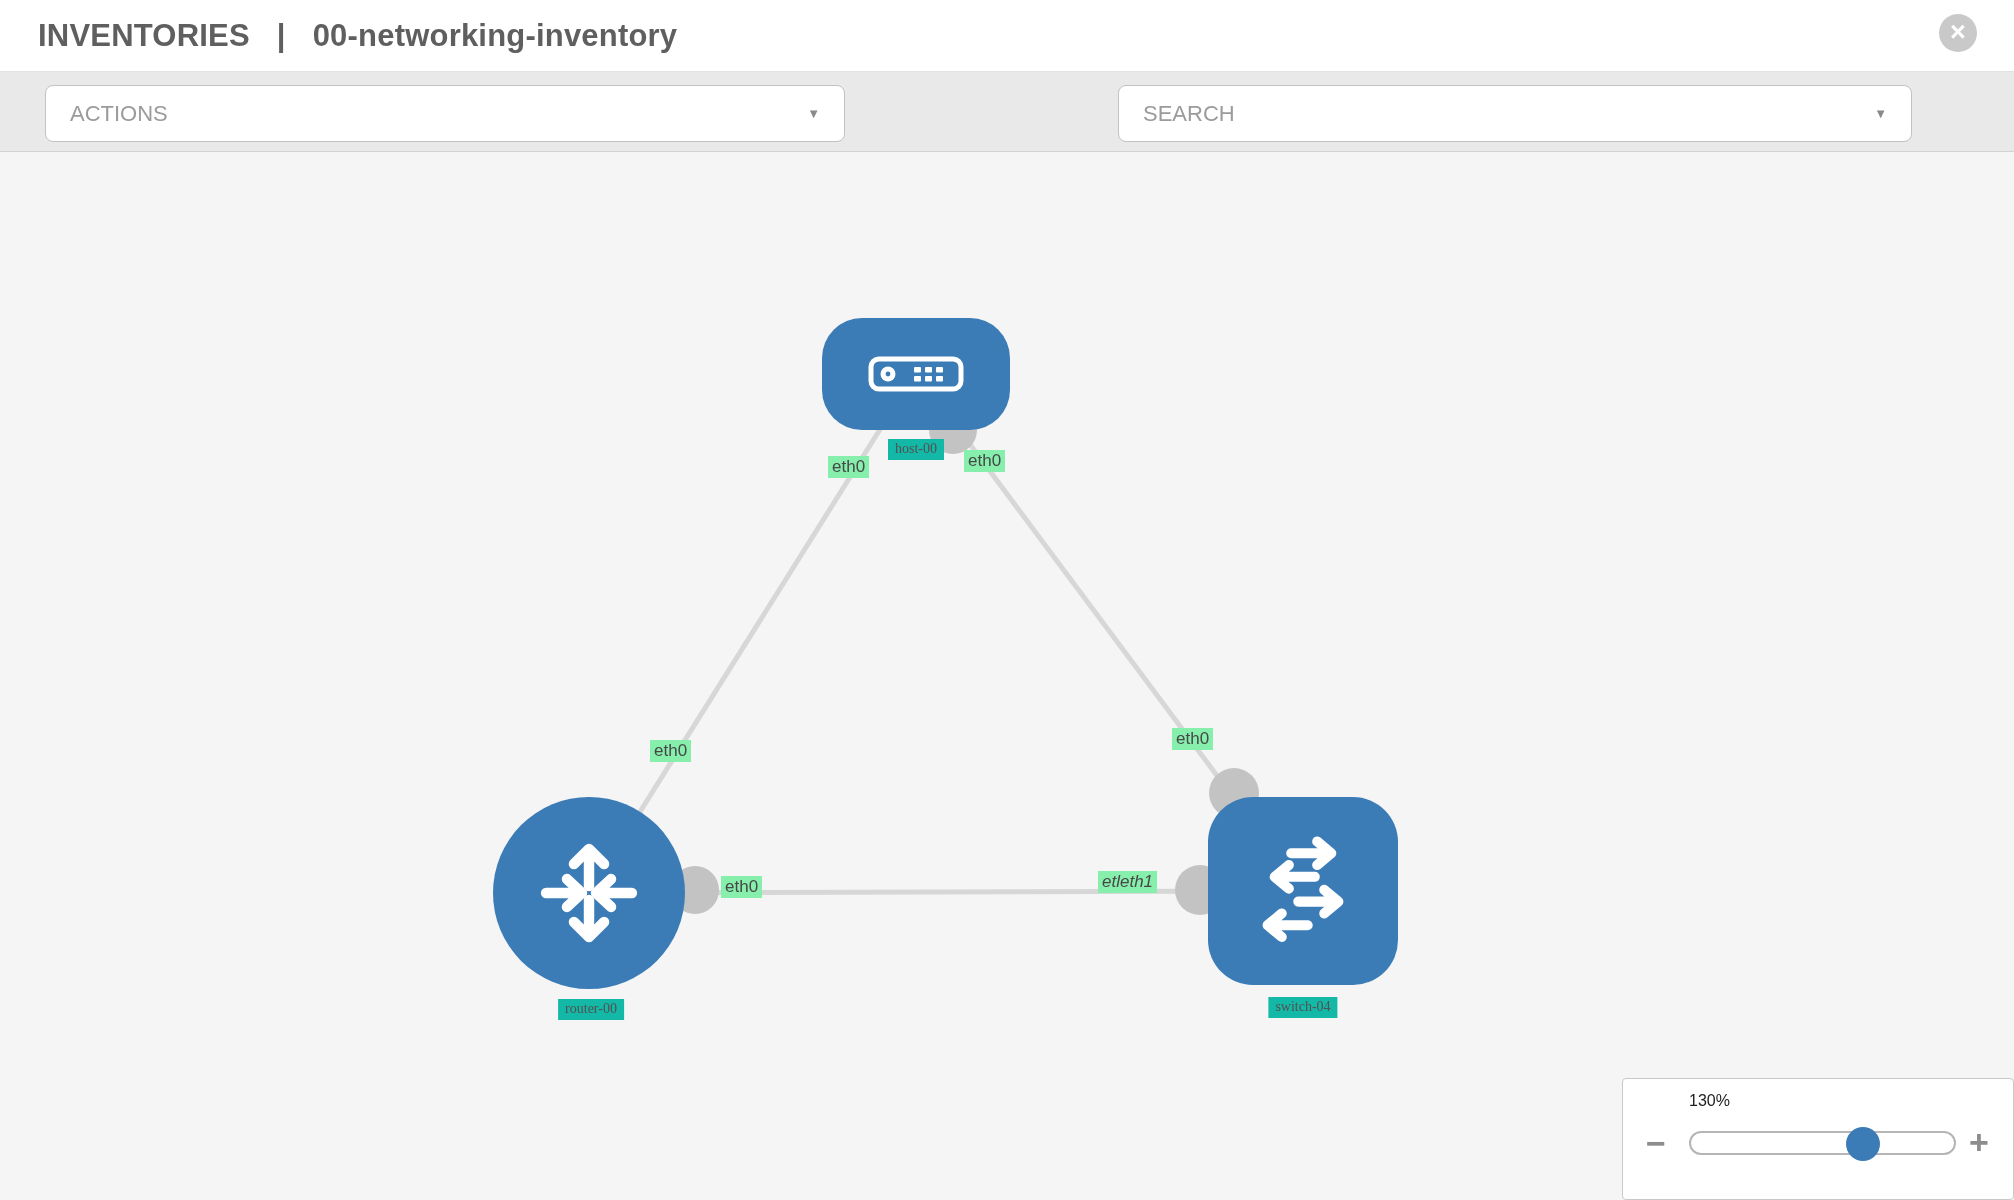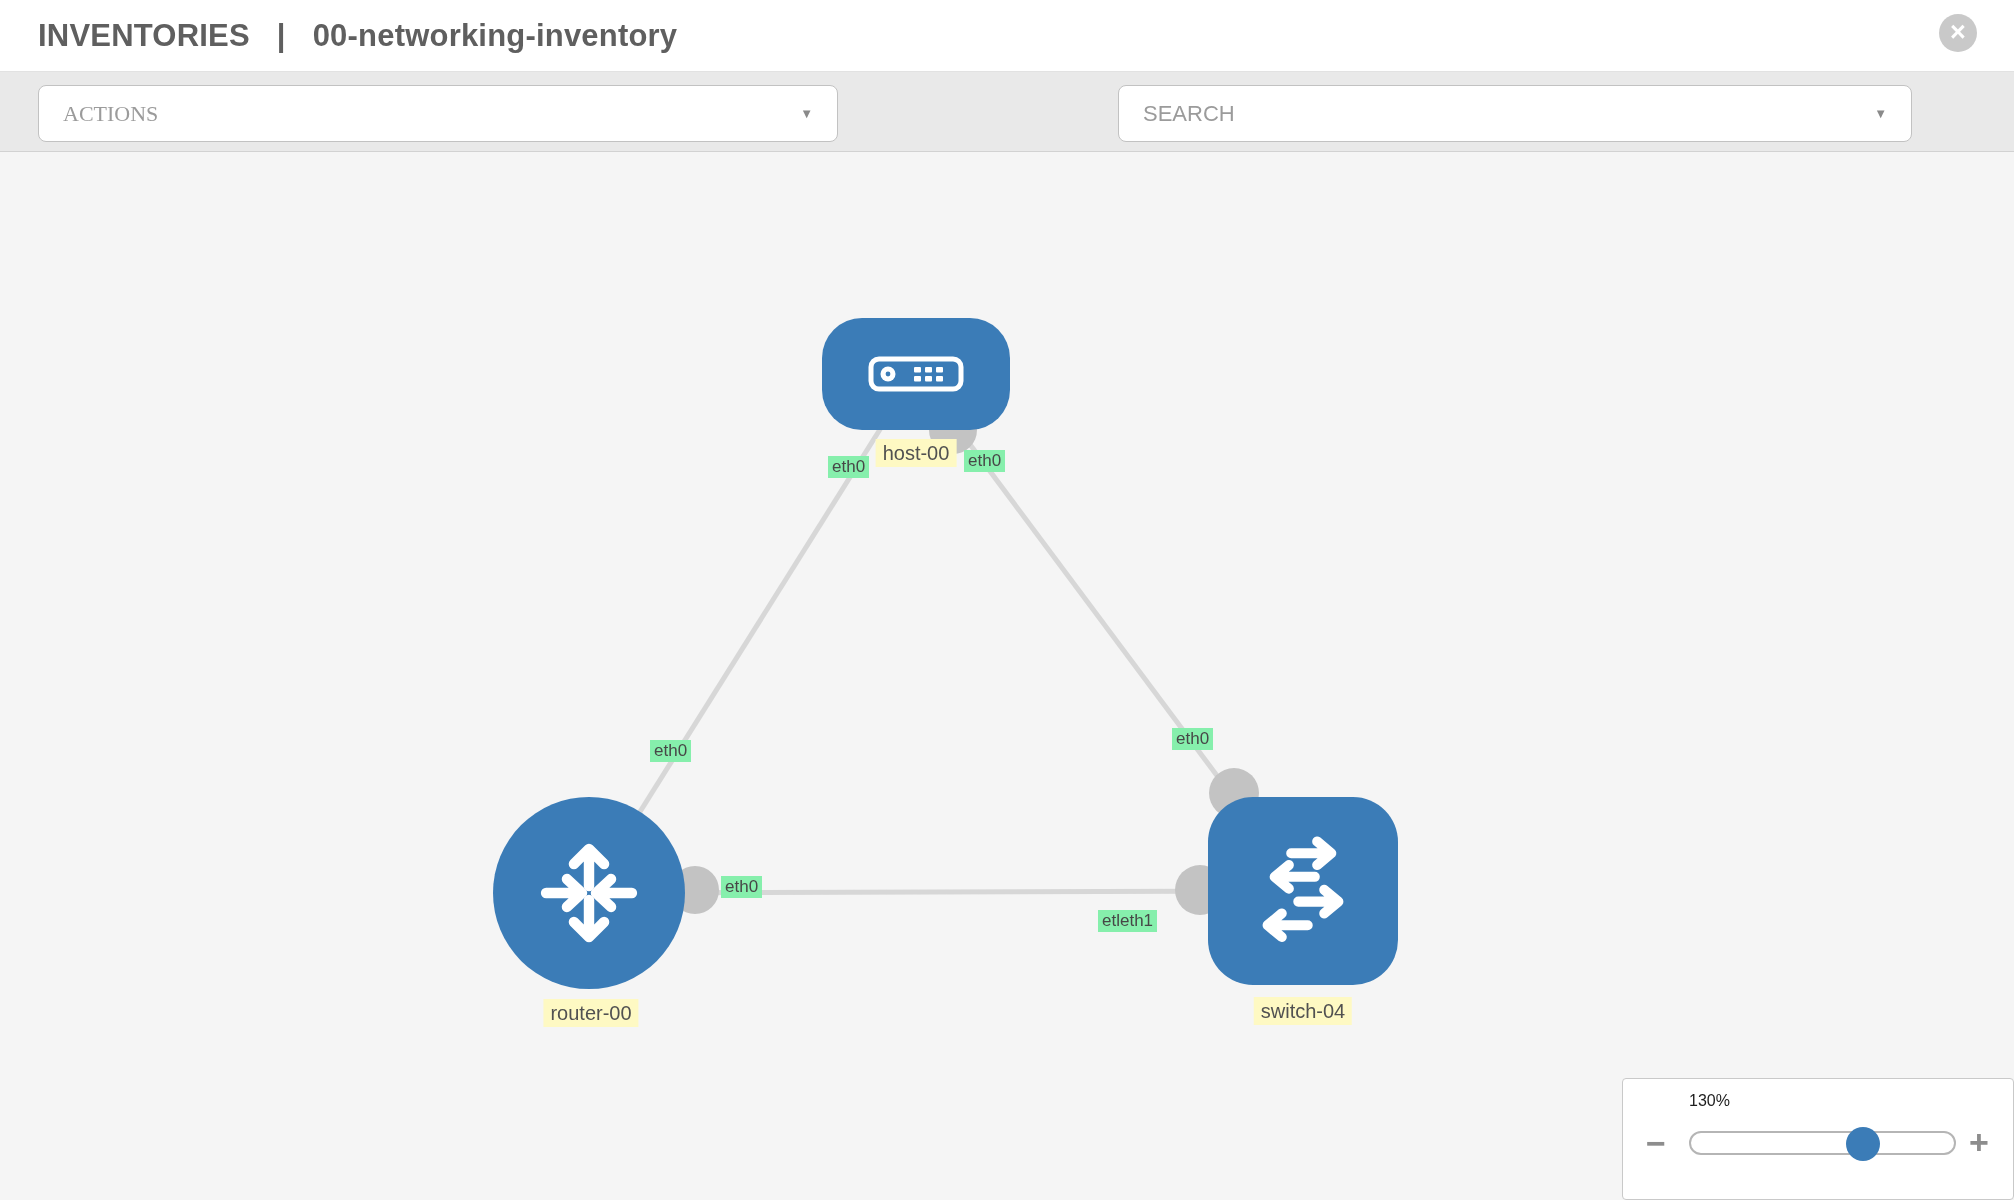--- a/index.html
+++ b/index.html
@@ -25,22 +25,22 @@
     justify-content:center;cursor:pointer;background:transparent;border:none;padding:0;}
 
   
   .edge-layer{position:absolute;left:0;top:0;z-index:1;}
   .node{position:absolute;background:#3b7cb7;display:flex;align-items:center;justify-content:center;
     cursor:pointer;z-index:5;}
   .node-host{left:822px;top:318px;width:188px;height:112px;border-radius:40px;}
   .node-router{left:493px;top:797px;width:192px;height:192px;border-radius:50%;}
   .node-switch{left:1208px;top:797px;width:190px;height:188px;border-radius:45px;}
 
-  .node-label{position:absolute;transform:translateX(-50%);background:#fef9c3;color:#515151;
-    font-size:20px;line-height:1.2;padding:2px 7px;white-space:nowrap;z-index:8;}
+  .node-label{position:absolute;transform:translateX(-50%);background:#14b8a6;color:#515151;
+    font-size:14px;line-height:1.2;padding:2px 7px;white-space:nowrap;z-index:8;font-family:Liberation Serif, serif;}
   .plabel{position:absolute;background:#86efac;color:#474747;font-size:17px;line-height:1.2;
     padding:1px 4px;white-space:nowrap;z-index:7;}
 
   
   .zoom-panel{position:absolute;left:1622px;top:1078px;width:392px;height:122px;background:#ffffff;
     border:1px solid #c9c9c9;border-radius:4px;z-index:30;box-sizing:border-box;}
   .zoom-value{position:absolute;left:1689px;top:1092px;width:267px;
     font-size:16px;color:#1d1d1d;z-index:31;}
   .zoom-minus,.zoom-plus{position:absolute;font-size:34px;font-weight:bold;color:#8d8d8d;
     z-index:31;cursor:pointer;line-height:30px;background:transparent;border:none;padding:0;}
@@ -110,42 +110,42 @@
 
   <div class="node-label" style="left:916px;top:439px;">host-00</div>
   <div class="node-label" style="left:591px;top:999px;">router-00</div>
   <div class="node-label" style="left:1303px;top:997px;">switch-04</div>
 
   <div class="plabel" style="left:828px;top:456px;">eth0</div>
   <div class="plabel" style="left:964px;top:450px;">eth0</div>
   <div class="plabel" style="left:650px;top:740px;">eth0</div>
   <div class="plabel" style="left:1172px;top:728px;">eth0</div>
   <div class="plabel" style="left:721px;top:876px;">eth0</div>
-  <div class="plabel" style="left:1098px;top:910px;">etleth1</div>
+  <div class="plabel" style="left:1098px;top:871px;font-style:italic;">etleth1</div>
 
   <div class="zoom-panel"></div>
   <div class="zoom-value">130%</div>
   <button class="zoom-minus">−</button>
   <div class="zoom-track"></div>
   <div class="zoom-thumb"></div>
   <button class="zoom-plus">+</button>
 
   <div class="app-header">
     <div class="title">
       <span>INVENTORIES</span>
       <span>|</span>
       <span>00-networking-inventory</span>
     </div>
     <div class="close-btn">
       <span>×</span>
     </div>
   </div>
 
   <div class="toolbar">
-    <div class="dropdown" style="left:38px;width:800px;font-family:Liberation Serif, serif;">
+    <div class="dropdown" style="left:45px;width:800px;">
       <span>ACTIONS</span>
       <span class="dd-caret">▼</span>
     </div>
     <div class="dropdown" style="left:1118px;width:794px;">
       <span>SEARCH</span>
       <span class="dd-caret">▼</span>
     </div>
   </div>
   <button class="tool-btn" style="left:1050px;">
     <svg width="32" height="34" viewBox="0 0 32 32">

